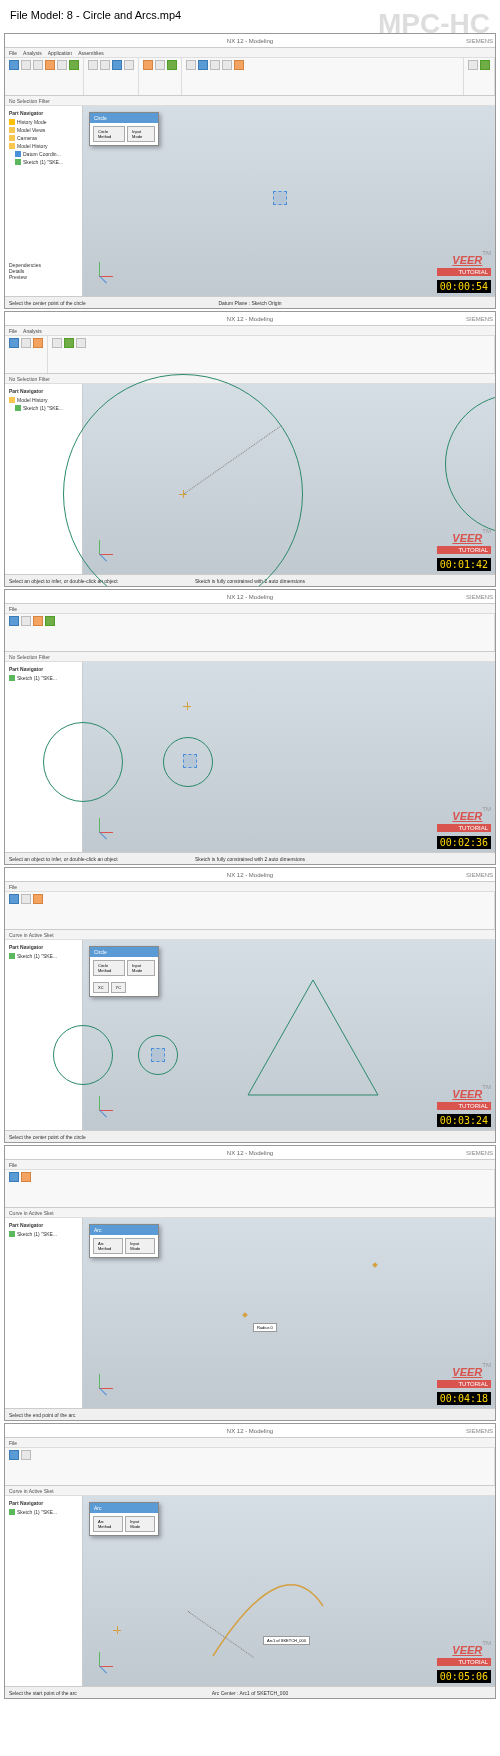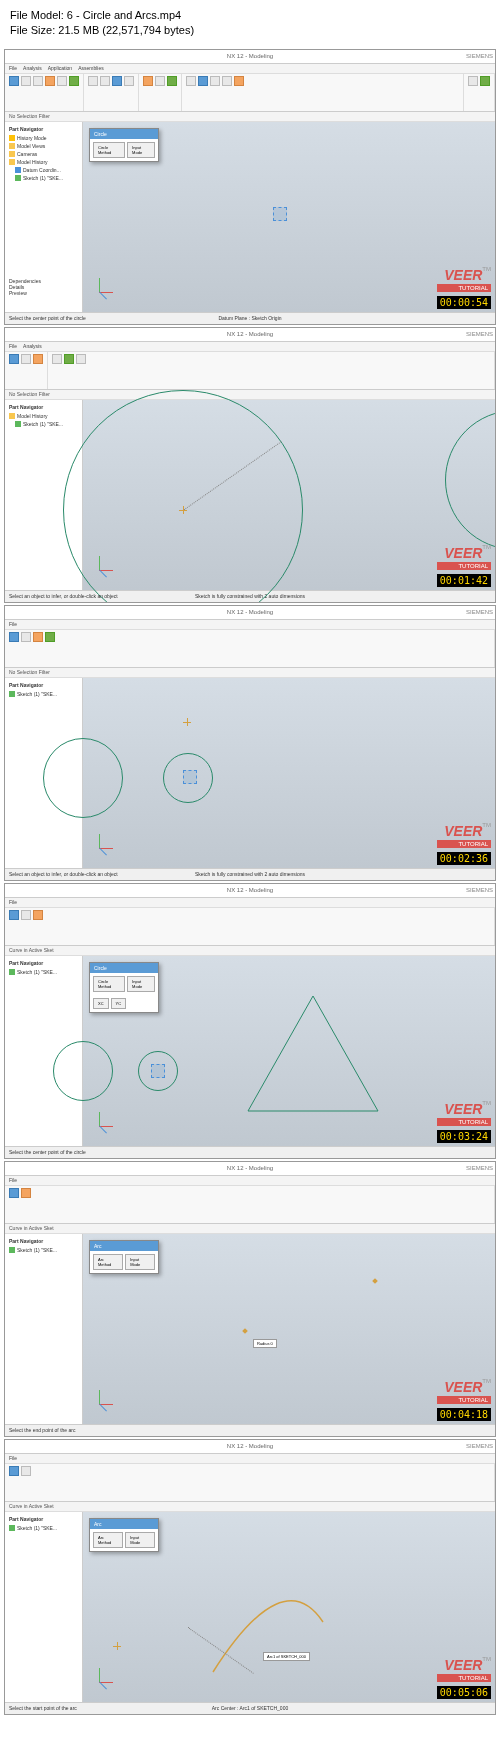--- a/index.html
+++ b/index.html
@@ -23,21 +23,21 @@
 .workspace { display: flex; height: 190px; position: relative; }
 .sidebar { width: 78px; background: #fff; border-right: 1px solid #ccc; font-size: 5px; color: #333; padding: 2px; }
 .tree-item { padding: 1px 2px; display: flex; align-items: center; gap: 2px; }
 .tree-icon { width: 6px; height: 6px; background: #ffc107; }
 .tree-icon.folder { background: #f9c74f; }
 .tree-icon.blue { background: #4a90d9; }
 .tree-icon.green { background: #5cb85c; }
 .canvas { flex: 1; background: linear-gradient(to bottom, #d5dde5, #c0c8d0); position: relative; }
 .statusbar { height: 12px; background: #f0f0f0; border-top: 1px solid #ccc; font-size: 5px; color: #333; display: flex; align-items: center; padding: 0 4px; justify-content: center; }
 .watermark { position: absolute; right: 4px; bottom: 14px; text-align: right; }
-.veer { color: #d9534f; font-weight: bold; font-size: 14px; font-style: italic; }
+.veer { color: #d9534f; font-weight: bold; font-size: 11px; font-style: italic; text-decoration: underline; }
 .veer-tm { font-size: 6px; color: #999; vertical-align: top; }
 .tutorial { background: #d9534f; color: #fff; font-size: 6px; padding: 1px 3px; display: block; }
 .timestamp { background: #000; color: #ffd700; font-size: 10px; font-family: monospace; padding: 1px 3px; display: inline-block; margin-top: 1px; }
 .dialog { position: absolute; background: #fff; border: 1px solid #888; box-shadow: 2px 2px 4px rgba(0,0,0,0.3); font-size: 5px; }
 .dialog-title { background: #5a9bd5; color: #fff; padding: 2px 4px; font-size: 5px; }
 .dialog-body { padding: 3px; display: flex; gap: 2px; }
 .dialog-btn { background: #f0f0f0; border: 1px solid #aaa; padding: 2px 4px; font-size: 4px; }
 .csys { position: absolute; width: 20px; height: 20px; }
 .csys-x { position: absolute; width: 14px; height: 1px; background: #d9534f; left: 6px; top: 10px; }
 .csys-y { position: absolute; width: 1px; height: 14px; background: #5cb85c; left: 6px; top: -4px; }
@@ -48,22 +48,22 @@
 .cross-marker { position: absolute; width: 8px; height: 8px; }
 .cross-marker::before { content: ''; position: absolute; width: 8px; height: 1px; background: #d4a040; top: 4px; }
 .cross-marker::after { content: ''; position: absolute; width: 1px; height: 8px; background: #d4a040; left: 4px; }
 .radius-line { position: absolute; border-top: 1px dotted #888; transform-origin: left center; }
 .tooltip-box { position: absolute; background: #fff; border: 1px solid #999; font-size: 4px; padding: 1px 3px; white-space: nowrap; }
 </style>
 </head>
 <body>
 
 <div class="header">
-  <div class="header-line"><span>File Model:</span> <span>6 - Circle and Arcs.mp4</span></div>
-  <div class="header-line"><span>File Size:</span> <span>21.5 MB (22,571,794 bytes)</span></div>
+  <div class="header-line"><span>File Model:</span> <span>8 - Circle and Arcs.mp4</span></div>
+  <div class="mpc-logo">MPC-HC</div>
 </div>
 
 <div class="frames">
 
 <div class="frame">
   <div class="titlebar">
     <span>NX 12 - Modeling</span>
     <span class="titlebar-right">SIEMENS</span>
   </div>
   <div class="menubar">

